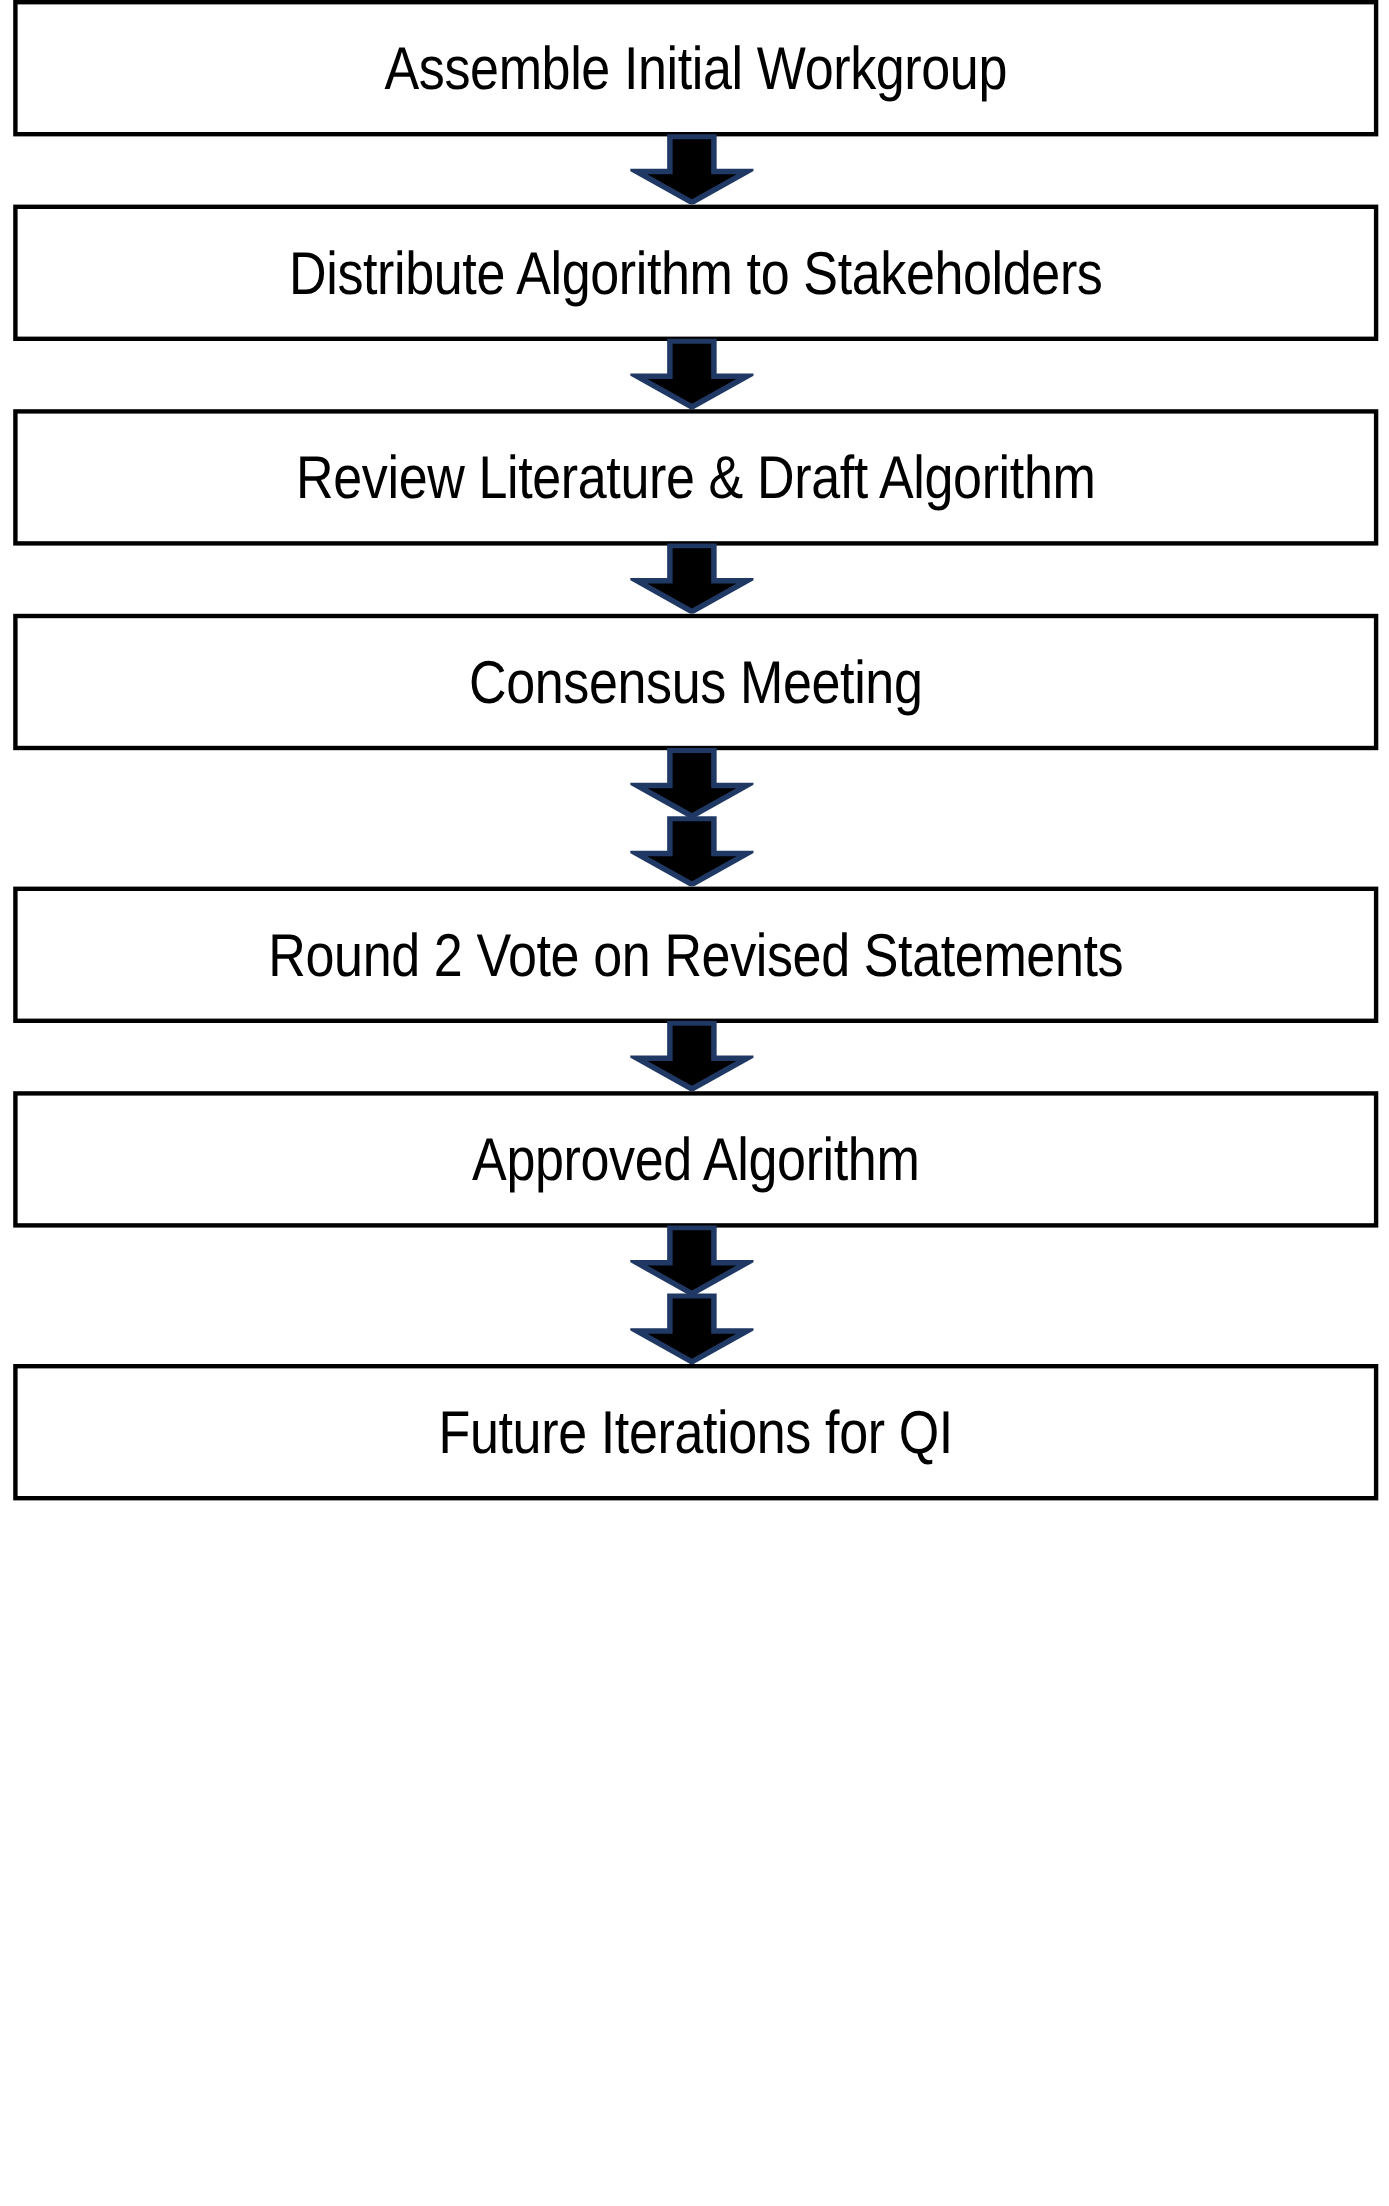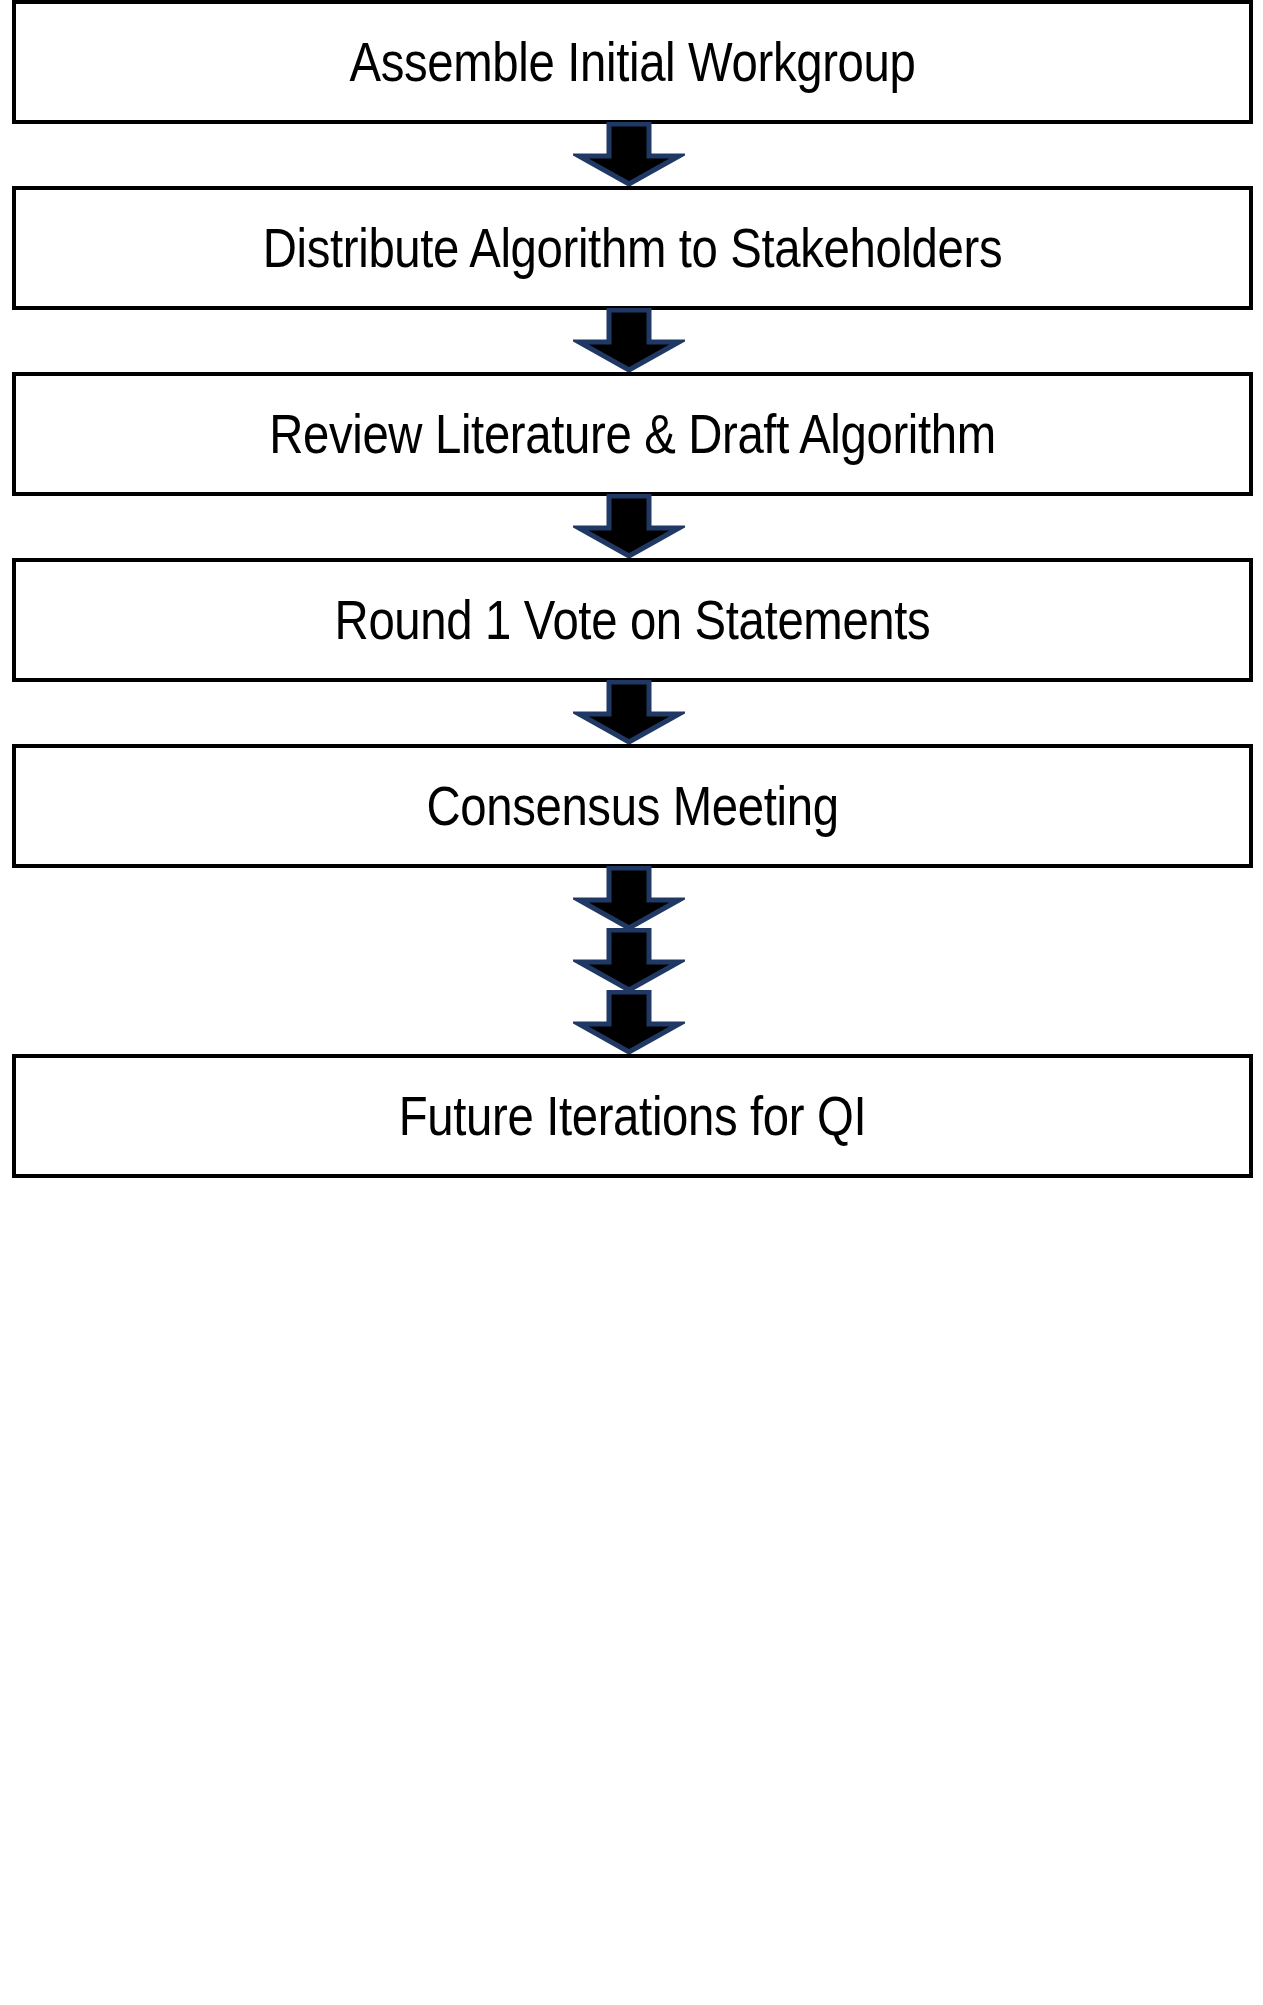--- a/index.html
+++ b/index.html
@@ -122,51 +122,61 @@
       <div class="node">
         <span class="node-label">Review Literature &amp; Draft Algorithm</span>
       </div>
       <div class="connector">
         <svg class="arrow-svg" viewBox="0 0 112 64" xmlns="http://www.w3.org/2000/svg">
           <polygon class="arrow-body" points="36,2 76,2 76,34 106,34 56,62 6,34 36,34"></polygon>
         </svg>
       </div>
     </div>
 
-    <div class="step-wrap">
-      <div class="node">
-        <span class="node-label">Round 1 Vote on Statements</span>
-      </div>
-      <div class="connector">
-        <svg class="arrow-svg" viewBox="0 0 112 64" xmlns="http://www.w3.org/2000/svg">
-          <polygon class="arrow-body" points="36,2 76,2 76,34 106,34 56,62 6,34 36,34"></polygon>
-        </svg>
-      </div>
-    </div>
 
     <div class="step-wrap">
       <div class="node">
         <span class="node-label">Consensus Meeting</span>
       </div>
       <div class="connector">
         <svg class="arrow-svg" viewBox="0 0 112 64" xmlns="http://www.w3.org/2000/svg">
           <polygon class="arrow-body" points="36,2 76,2 76,34 106,34 56,62 6,34 36,34"></polygon>
         </svg>
       </div>
     </div>
 
     <div class="step-wrap">
       <div class="connector">
         <svg class="arrow-svg" viewBox="0 0 112 64" xmlns="http://www.w3.org/2000/svg">
           <polygon class="arrow-body" points="36,2 76,2 76,34 106,34 56,62 6,34 36,34"></polygon>
         </svg>
       </div>
     </div>
 
+    <div class="step-wrap">
+      <div class="node">
+        <span class="node-label">Round 2 Vote on Revised Statements</span>
+      </div>
+      <div class="connector">
+        <svg class="arrow-svg" viewBox="0 0 112 64" xmlns="http://www.w3.org/2000/svg">
+          <polygon class="arrow-body" points="36,2 76,2 76,34 106,34 56,62 6,34 36,34"></polygon>
+        </svg>
+      </div>
+    </div>
 
+    <div class="step-wrap">
+      <div class="node">
+        <span class="node-label">Approved Algorithm</span>
+      </div>
+      <div class="connector">
+        <svg class="arrow-svg" viewBox="0 0 112 64" xmlns="http://www.w3.org/2000/svg">
+          <polygon class="arrow-body" points="36,2 76,2 76,34 106,34 56,62 6,34 36,34"></polygon>
+        </svg>
+      </div>
+    </div>
 
     <div class="step-wrap">
       <div class="connector">
         <svg class="arrow-svg" viewBox="0 0 112 64" xmlns="http://www.w3.org/2000/svg">
           <polygon class="arrow-body" points="36,2 76,2 76,34 106,34 56,62 6,34 36,34"></polygon>
         </svg>
       </div>
     </div>
 
     <div class="step-wrap">

